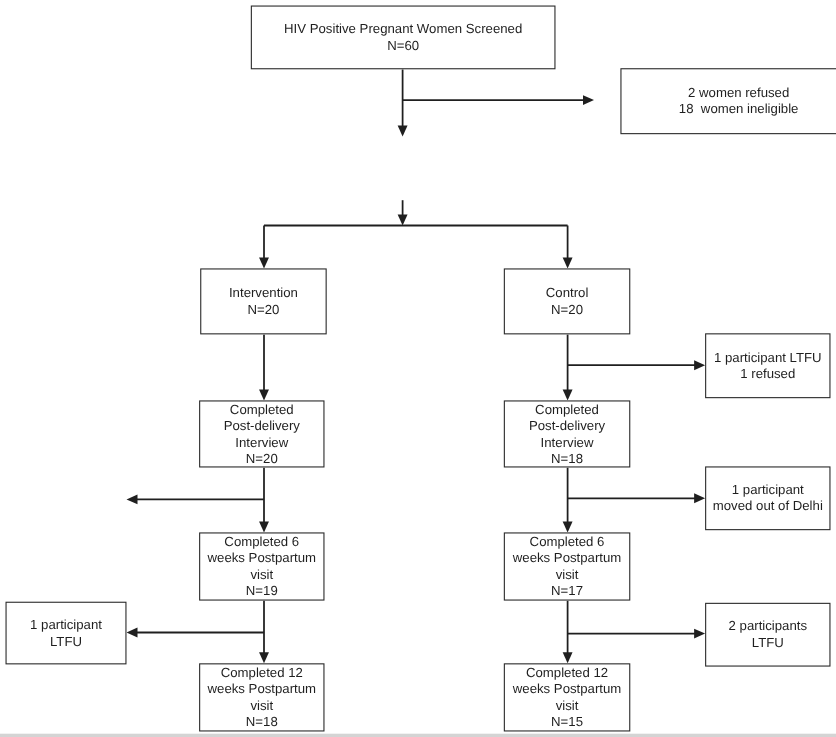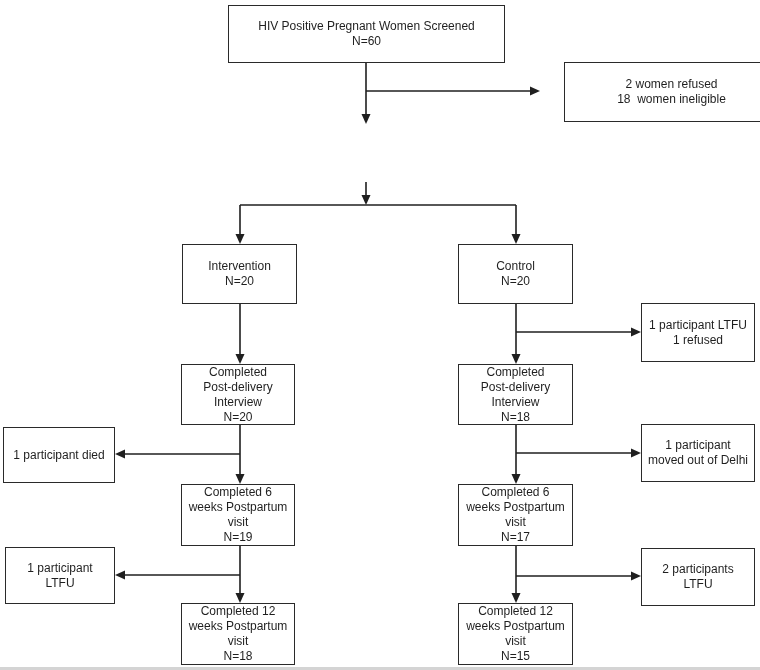--- a/index.html
+++ b/index.html
@@ -138,21 +138,20 @@
   <div class="box" style="left:641px;top:303px;width:114px;height:59px;">1 participant LTFU
 1 refused</div>
   <div class="box" style="left:181px;top:364px;width:114px;height:61px;">Completed
 Post-delivery
 Interview
 N=20</div>
   <div class="box" style="left:458px;top:364px;width:115px;height:61px;">Completed
 Post-delivery
 Interview
 N=18</div>
-  <div class="box" style="left:3px;top:427px;width:112px;height:56px;">1 participant died</div>
   <div class="box" style="left:641px;top:424px;width:114px;height:58px;">1 participant
 moved out of Delhi</div>
   <div class="box" style="left:181px;top:484px;width:114px;height:62px;">Completed 6
 weeks Postpartum
 visit
 N=19</div>
   <div class="box" style="left:458px;top:484px;width:115px;height:62px;">Completed 6
 weeks Postpartum
 visit
 N=17</div>

